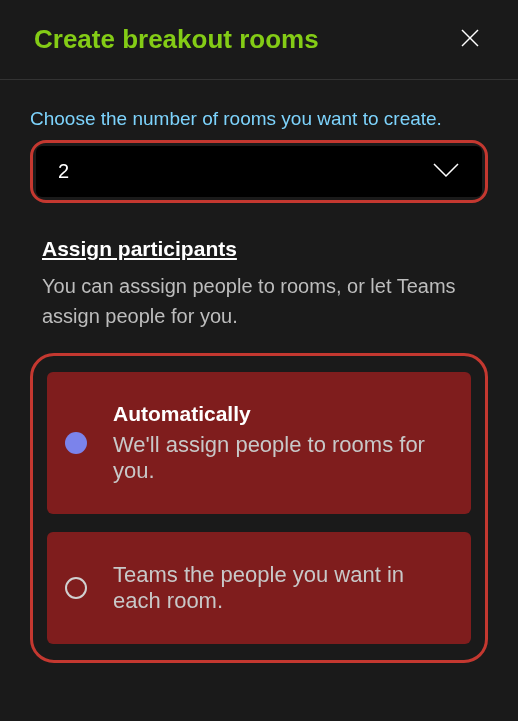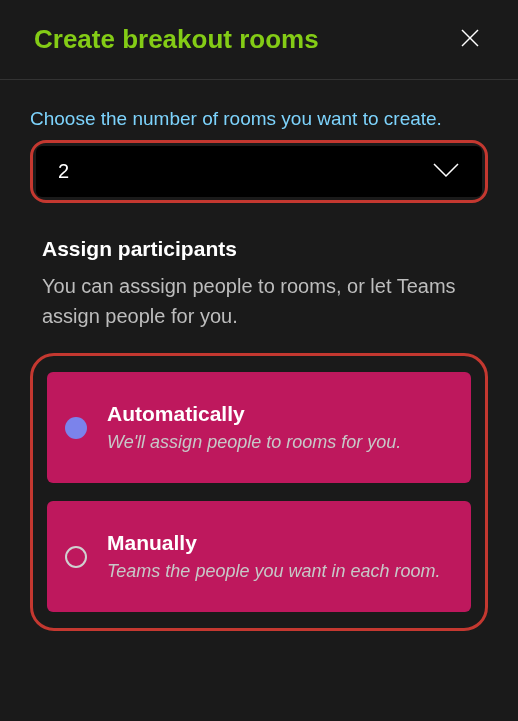--- a/index.html
+++ b/index.html
@@ -77,41 +77,42 @@
       fill: none;
     }
     .section {
       padding-left: 12px;
     }
     .section-title {
       font-size: 21px;
       font-weight: 700;
       color: #ffffff;
       margin-bottom: 10px;
+      text-decoration: underline;
     }
     .section-desc {
       font-size: 20px;
       color: #bdbdbd;
       line-height: 1.5;
       font-weight: 400;
       margin-bottom: 22px;
     }
     .options-wrap {
       border: 3px solid #c43830;
       border-radius: 24px;
       padding: 16px 14px;
       margin-left: -12px;
     }
     .option {
-      background: #be185d;
+      background: #7f1d1d;
       border-radius: 6px;
       padding: 30px 18px;
       display: flex;
       align-items: center;
-      gap: 20px;
+      gap: 26px;
       cursor: pointer;
     }
     .option + .option {
       margin-top: 18px;
     }
     .radio {
       width: 22px;
       height: 22px;
       border-radius: 50%;
       flex-shrink: 0;
@@ -125,24 +126,23 @@
     .option-text {
       flex: 1;
     }
     .option-title {
       font-size: 21px;
       font-weight: 700;
       color: #ffffff;
       margin-bottom: 6px;
     }
     .option-desc {
-      font-size: 18px;
+      font-size: 22px;
       color: #c8c8c8;
       font-weight: 400;
-      font-style: italic;
     }
   </style>
 </head>
 <body>
 
 <div class="header">
   <div class="title">Create breakout rooms</div>
   <div class="close-btn">
     <span>
       <svg viewBox="0 0 24 24">
@@ -175,19 +175,18 @@
         <div class="radio selected"></div>
         <div class="option-text">
           <div class="option-title">Automatically</div>
           <div class="option-desc">We'll assign people to rooms for you.</div>
         </div>
       </div>
 
       <div class="option">
         <div class="radio unselected"></div>
         <div class="option-text">
-          <div class="option-title">Manually</div>
           <div class="option-desc">Teams the people you want in each room.</div>
         </div>
       </div>
     </div>
   </div>
 </div>
 
 </body></html>

